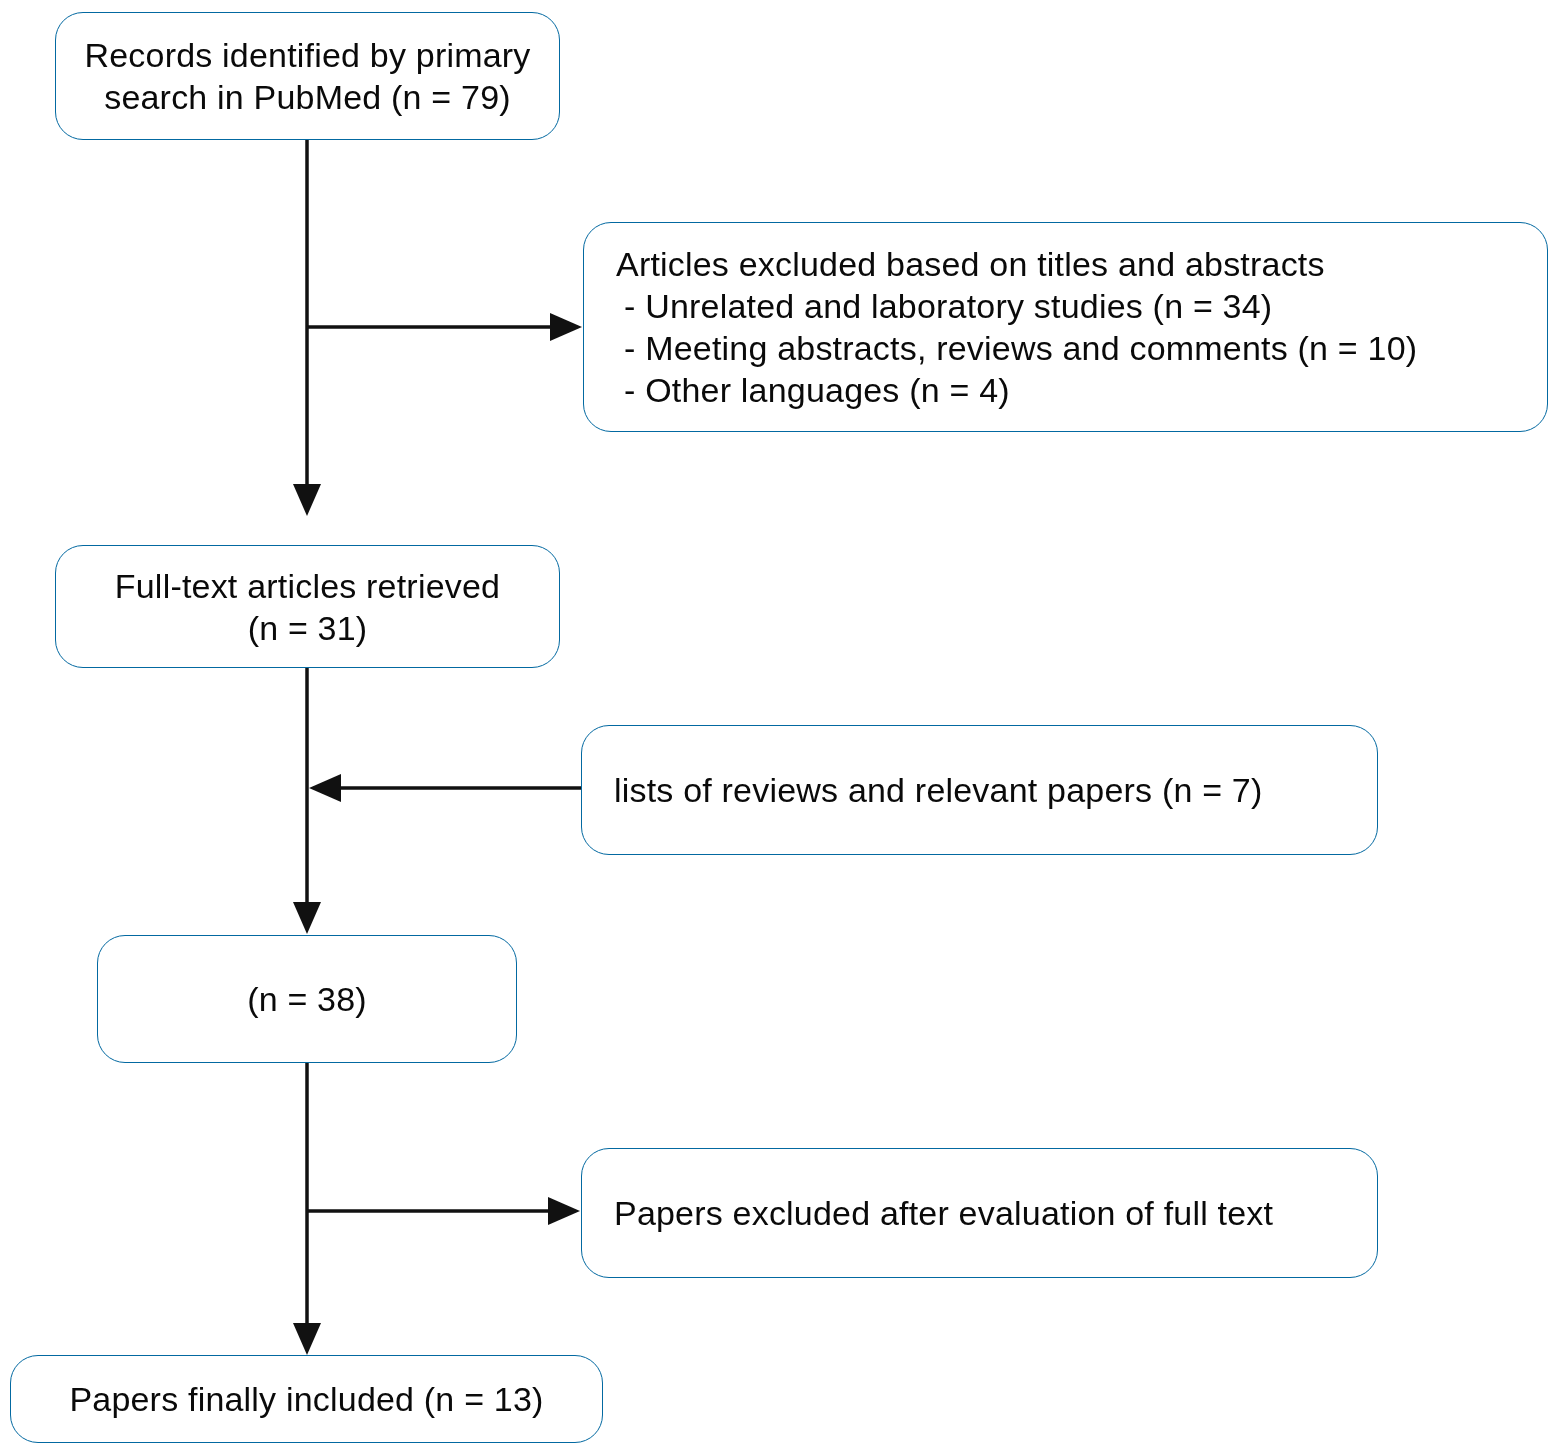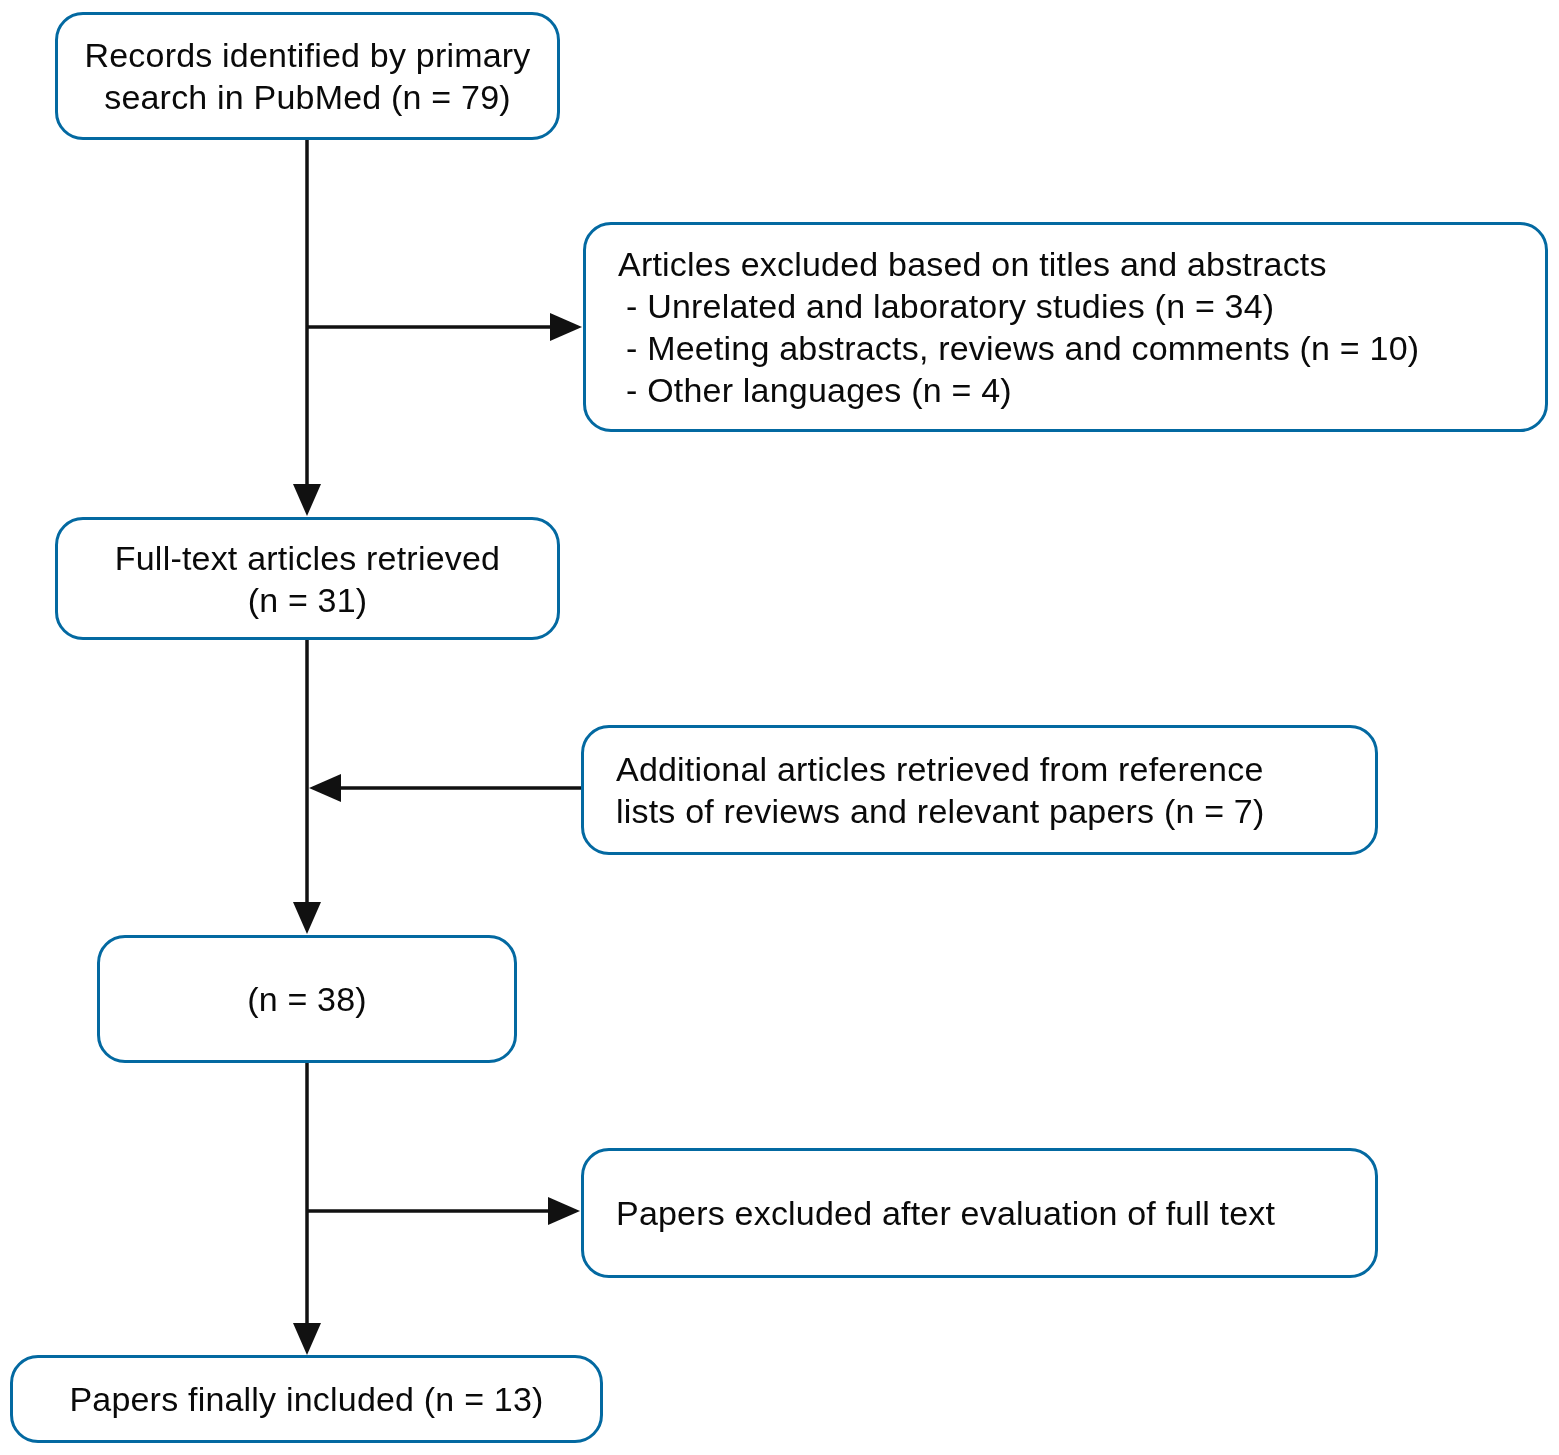--- a/index.html
+++ b/index.html
@@ -26,21 +26,21 @@
     stroke: #111111;
     stroke-width: 3.5;
   }
   .arrows polygon {
     fill: #111111;
   }
   .box {
     position: absolute;
     box-sizing: border-box;
     background: #ffffff;
-    border: 3px solid #0369a1;
+    border: 1px solid #0369a1;
     border-radius: 28px;
     font-size: 34px;
     line-height: 42px;
     letter-spacing: 0.2px;
   }
   .box .line { white-space: nowrap; }
   .box.center {
     display: flex;
     flex-direction: column;
     justify-content: center;
@@ -89,27 +89,26 @@
     <div class="line">search in PubMed (n = 79)</div>
   </div>
 
   <div class="box left" style="left:583px; top:222px; width:965px; height:210px;">
     <div class="line">Articles excluded based on titles and abstracts</div>
     <div class="line item">- Unrelated and laboratory studies (n = 34)</div>
     <div class="line item">- Meeting abstracts, reviews and comments (n = 10)</div>
     <div class="line item">- Other languages (n = 4)</div>
   </div>
 
-  <div class="box center" style="left:55px; top:517px; width:505px; height:123px;">
+  <div class="box center" style="left:55px; top:545px; width:505px; height:123px;">
     <div class="line">Full-text articles retrieved</div>
     <div class="line">(n = 31)</div>
   </div>
 
   <div class="box left" style="left:581px; top:725px; width:797px; height:130px;">
-    <div class="line">Additional articles retrieved from reference</div>
     <div class="line">lists of reviews and relevant papers (n = 7)</div>
   </div>
 
   <div class="box center" style="left:97px; top:935px; width:420px; height:128px;">
     <div class="line">(n = 38)</div>
   </div>
 
   <div class="box left" style="left:581px; top:1148px; width:797px; height:130px;">
     <div class="line">Papers excluded after evaluation of full text</div>
   </div>

